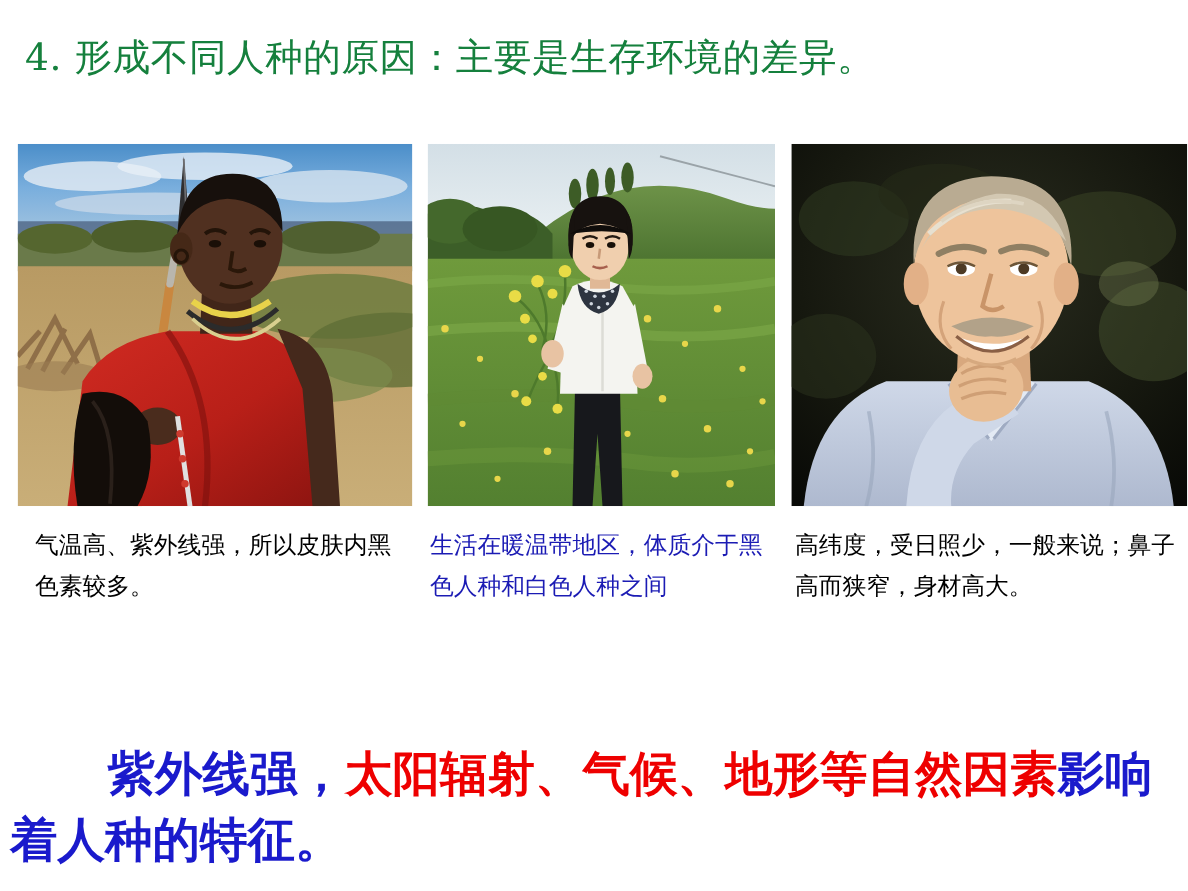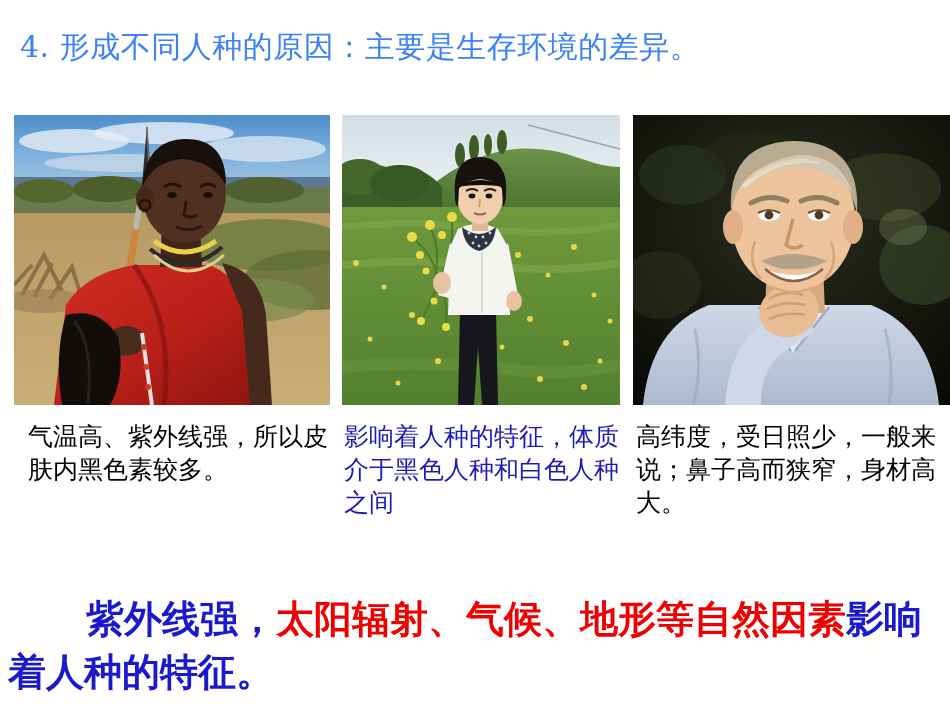--- a/index.html
+++ b/index.html
@@ -16,21 +16,21 @@
   }
 
   
   #slide-title {
     position: absolute;
     left: 20px;
     top: 28px;
     font-family: "DejaVu Serif", "Liberation Serif", serif;
     font-size: 30px;
     line-height: 38px;
-    color: #3b82f6;
+    color: #15803d;
     white-space: nowrap;
     letter-spacing: 0.5px;
   }
 
   
   #photo-row {
     position: absolute;
     left: 0;
     top: 115px;
     width: 950px;
@@ -45,21 +45,21 @@
   #photo-african  { left: 14px;  width: 316px; }
   #photo-asian    { left: 342px; width: 278px; }
   #photo-european { left: 633px; width: 317px; }
 
   .photo svg { display: block; width: 100%; height: 100%; }
 
   
   .caption {
     position: absolute;
     font-family: "DejaVu Serif", "Liberation Serif", serif;
-    font-size: 25px;
+    font-size: 19px;
     line-height: 33px;
     white-space: pre-wrap;
   }
   #caption-african  { left: 28px;  top: 420px; width: 300px; color: #000000; }
   #caption-asian    { left: 344px; top: 420px; width: 280px; color: #1B1BB4; }
   #caption-european { left: 636px; top: 420px; width: 310px; color: #000000; }
 
   
   #conclusion {
     position: absolute;
@@ -374,19 +374,19 @@
 
       <path d="M122 126 Q114 148 128 164" stroke="#d4a37a" stroke-width="2.5" fill="none"></path>
       <path d="M198 126 Q206 148 192 164" stroke="#d4a37a" stroke-width="2.5" fill="none"></path>
       <path d="M140 172 Q160 182 180 172" stroke="#d6a97f" stroke-width="2.5" fill="none"></path>
     </svg>
   </div>
 </div>
 
 <div class="caption" id="caption-african">气温高、紫外线强，所以皮肤内黑色素较多。</div>
 
-<div class="caption" id="caption-asian">影响着人种的特征，体质介于黑色人种和白色人种之间</div>
+<div class="caption" id="caption-asian">生活在暖温带地区，体质介于黑色人种和白色人种之间</div>
 
 <div class="caption" id="caption-european">高纬度，受日照少，一般来说；鼻子高而狭窄，身材高大。</div>
 
 <div id="conclusion">
   <span class="indent"></span><span class="txt-blue">紫外线强，</span><span class="txt-red">太阳辐射、气候、地形等自然因素</span><span class="txt-blue">影响着人种的特征。</span>
 </div>
 
 </body></html>

